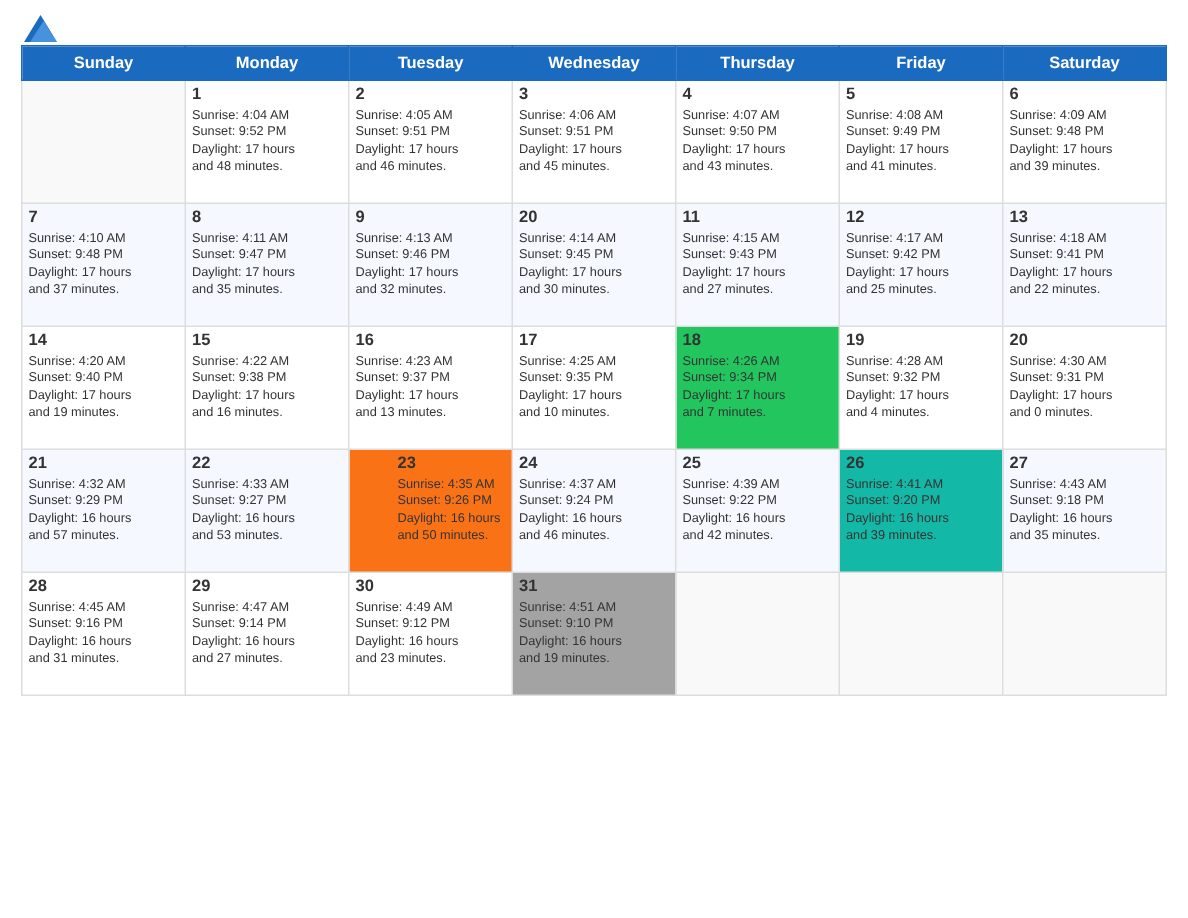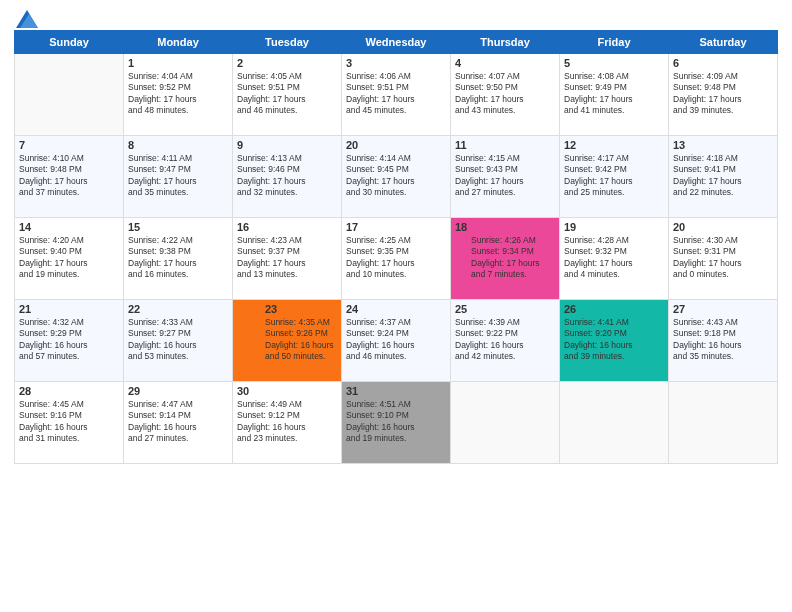--- a/index.html
+++ b/index.html
@@ -243,23 +243,23 @@
 Daylight: 17 hours
 and 13 minutes.</div>
           </td>
           <td style="background-color: rgb(255, 255, 255);">
             <span class="day-number">17</span>
             <div class="cell-info" style="white-space: pre-line;">Sunrise: 4:25 AM
 Sunset: 9:35 PM
 Daylight: 17 hours
 and 10 minutes.</div>
           </td>
-          <td style="background-color: #ec4899;">
+          <td style="background-color: #22c55e;">
             <span class="day-number">18</span>
-            <div class="cell-info" style="white-space: pre-line; margin-left: 16px;">Sunrise: 4:26 AM
+            <div class="cell-info" style="white-space: pre-line;">Sunrise: 4:26 AM
 Sunset: 9:34 PM
 Daylight: 17 hours
 and 7 minutes.</div>
           </td>
           <td style="background-color: rgb(255, 255, 255);">
             <span class="day-number">19</span>
             <div class="cell-info" style="white-space: pre-line;">Sunrise: 4:28 AM
 Sunset: 9:32 PM
 Daylight: 17 hours
 and 4 minutes.</div>

